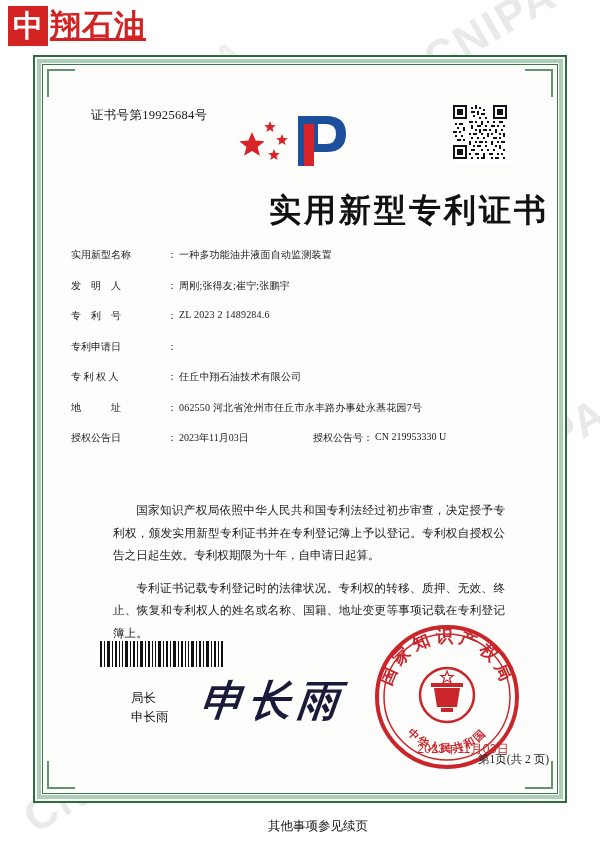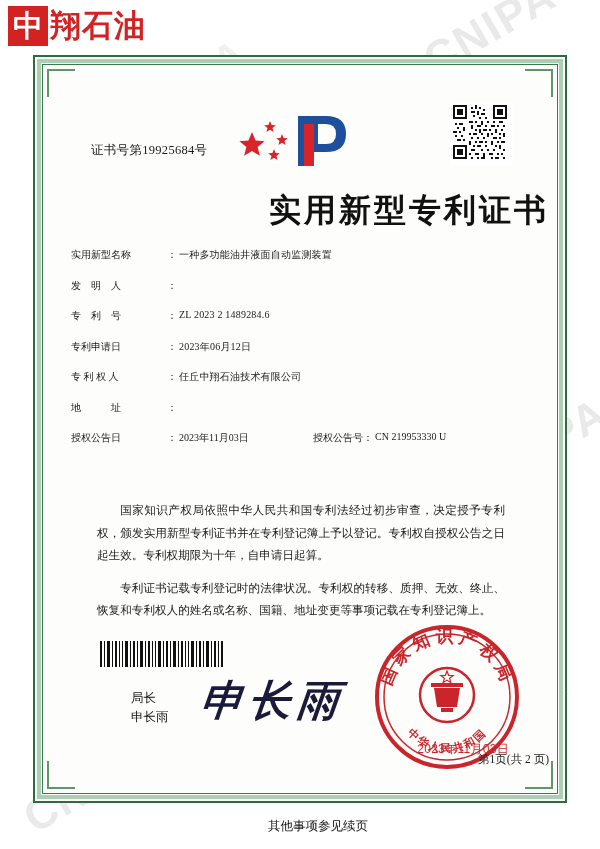--- a/index.html
+++ b/index.html
@@ -36,20 +36,21 @@
     font-family: "Liberation Sans", sans-serif;
     font-weight: 700;
   }
   .logo-text {
     color: #d22222;
     font-size: 31px;
     font-weight: 700;
     letter-spacing: 1px;
     font-family: "Liberation Sans", sans-serif;
     line-height: 40px;
+    text-decoration: underline;
   }
 
   
   .wm {
     position: absolute;
     color: #e9e9e9;
     font-size: 44px;
     font-weight: 700;
     font-family: "Liberation Sans", sans-serif;
     letter-spacing: 2px;
@@ -116,21 +117,20 @@
   }
 
   
   .serial {
     position: absolute;
     top: 34px;
     left: 40px;
     font-size: 12.5px;
     color: #1a1a1a;
     letter-spacing: .3px;
-    margin-top: 35px;
   }
 
   
   .qr {
     position: absolute;
     top: 30px;
     right: 36px;
     width: 58px;
     height: 58px;
     background: #ffffff;
@@ -197,21 +197,21 @@
   .paras {
     position: absolute;
     top: 427px;
     left: 46px;
     right: 44px;
     font-size: 11.6px;
     line-height: 1.95;
     color: #1a1a1a;
     text-align: justify;
   }
-  .paras p { margin: 0 0 10px 0; text-indent: 2em; }
+  .paras p { margin: 0 0 10px 16px; text-indent: 2em; }
 
   
   .barcode {
     position: absolute;
     left: 48px;
     top: 568px;
     width: 126px;
     height: 26px;
   }
 
@@ -430,44 +430,45 @@
 
       <div class="row">
         <div class="lab">实用新型名称</div>
         <div class="colon">：</div>
         <div class="val">一种多功能油井液面自动监测装置</div>
       </div>
 
       <div class="row">
         <div class="lab">发　明　人</div>
         <div class="colon">：</div>
+        <div class="val">周刚;张得友;崔宁;张鹏宇</div>
       </div>
 
       <div class="row">
         <div class="lab">专　利　号</div>
         <div class="colon">：</div>
         <div class="val">ZL 2023 2 1489284.6</div>
       </div>
 
       <div class="row">
         <div class="lab">专利申请日</div>
         <div class="colon">：</div>
-        <div class="val">2023年06月12日</div>
       </div>
 
       <div class="row">
         <div class="lab">专 利 权 人</div>
         <div class="colon">：</div>
         <div class="val">任丘中翔石油技术有限公司</div>
       </div>
 
       <div class="row">
         <div class="lab">地　　　址</div>
         <div class="colon">：</div>
         <div class="val">
+          <div>062550 河北省沧州市任丘市永丰路办事处永基花园7号</div>
         </div>
       </div>
 
       <div class="row pubrow">
         <div class="left">
           <div class="lab">授权公告日</div>
           <div class="colon">：</div>
           <div>2023年11月03日</div>
         </div>
         <div class="right">

